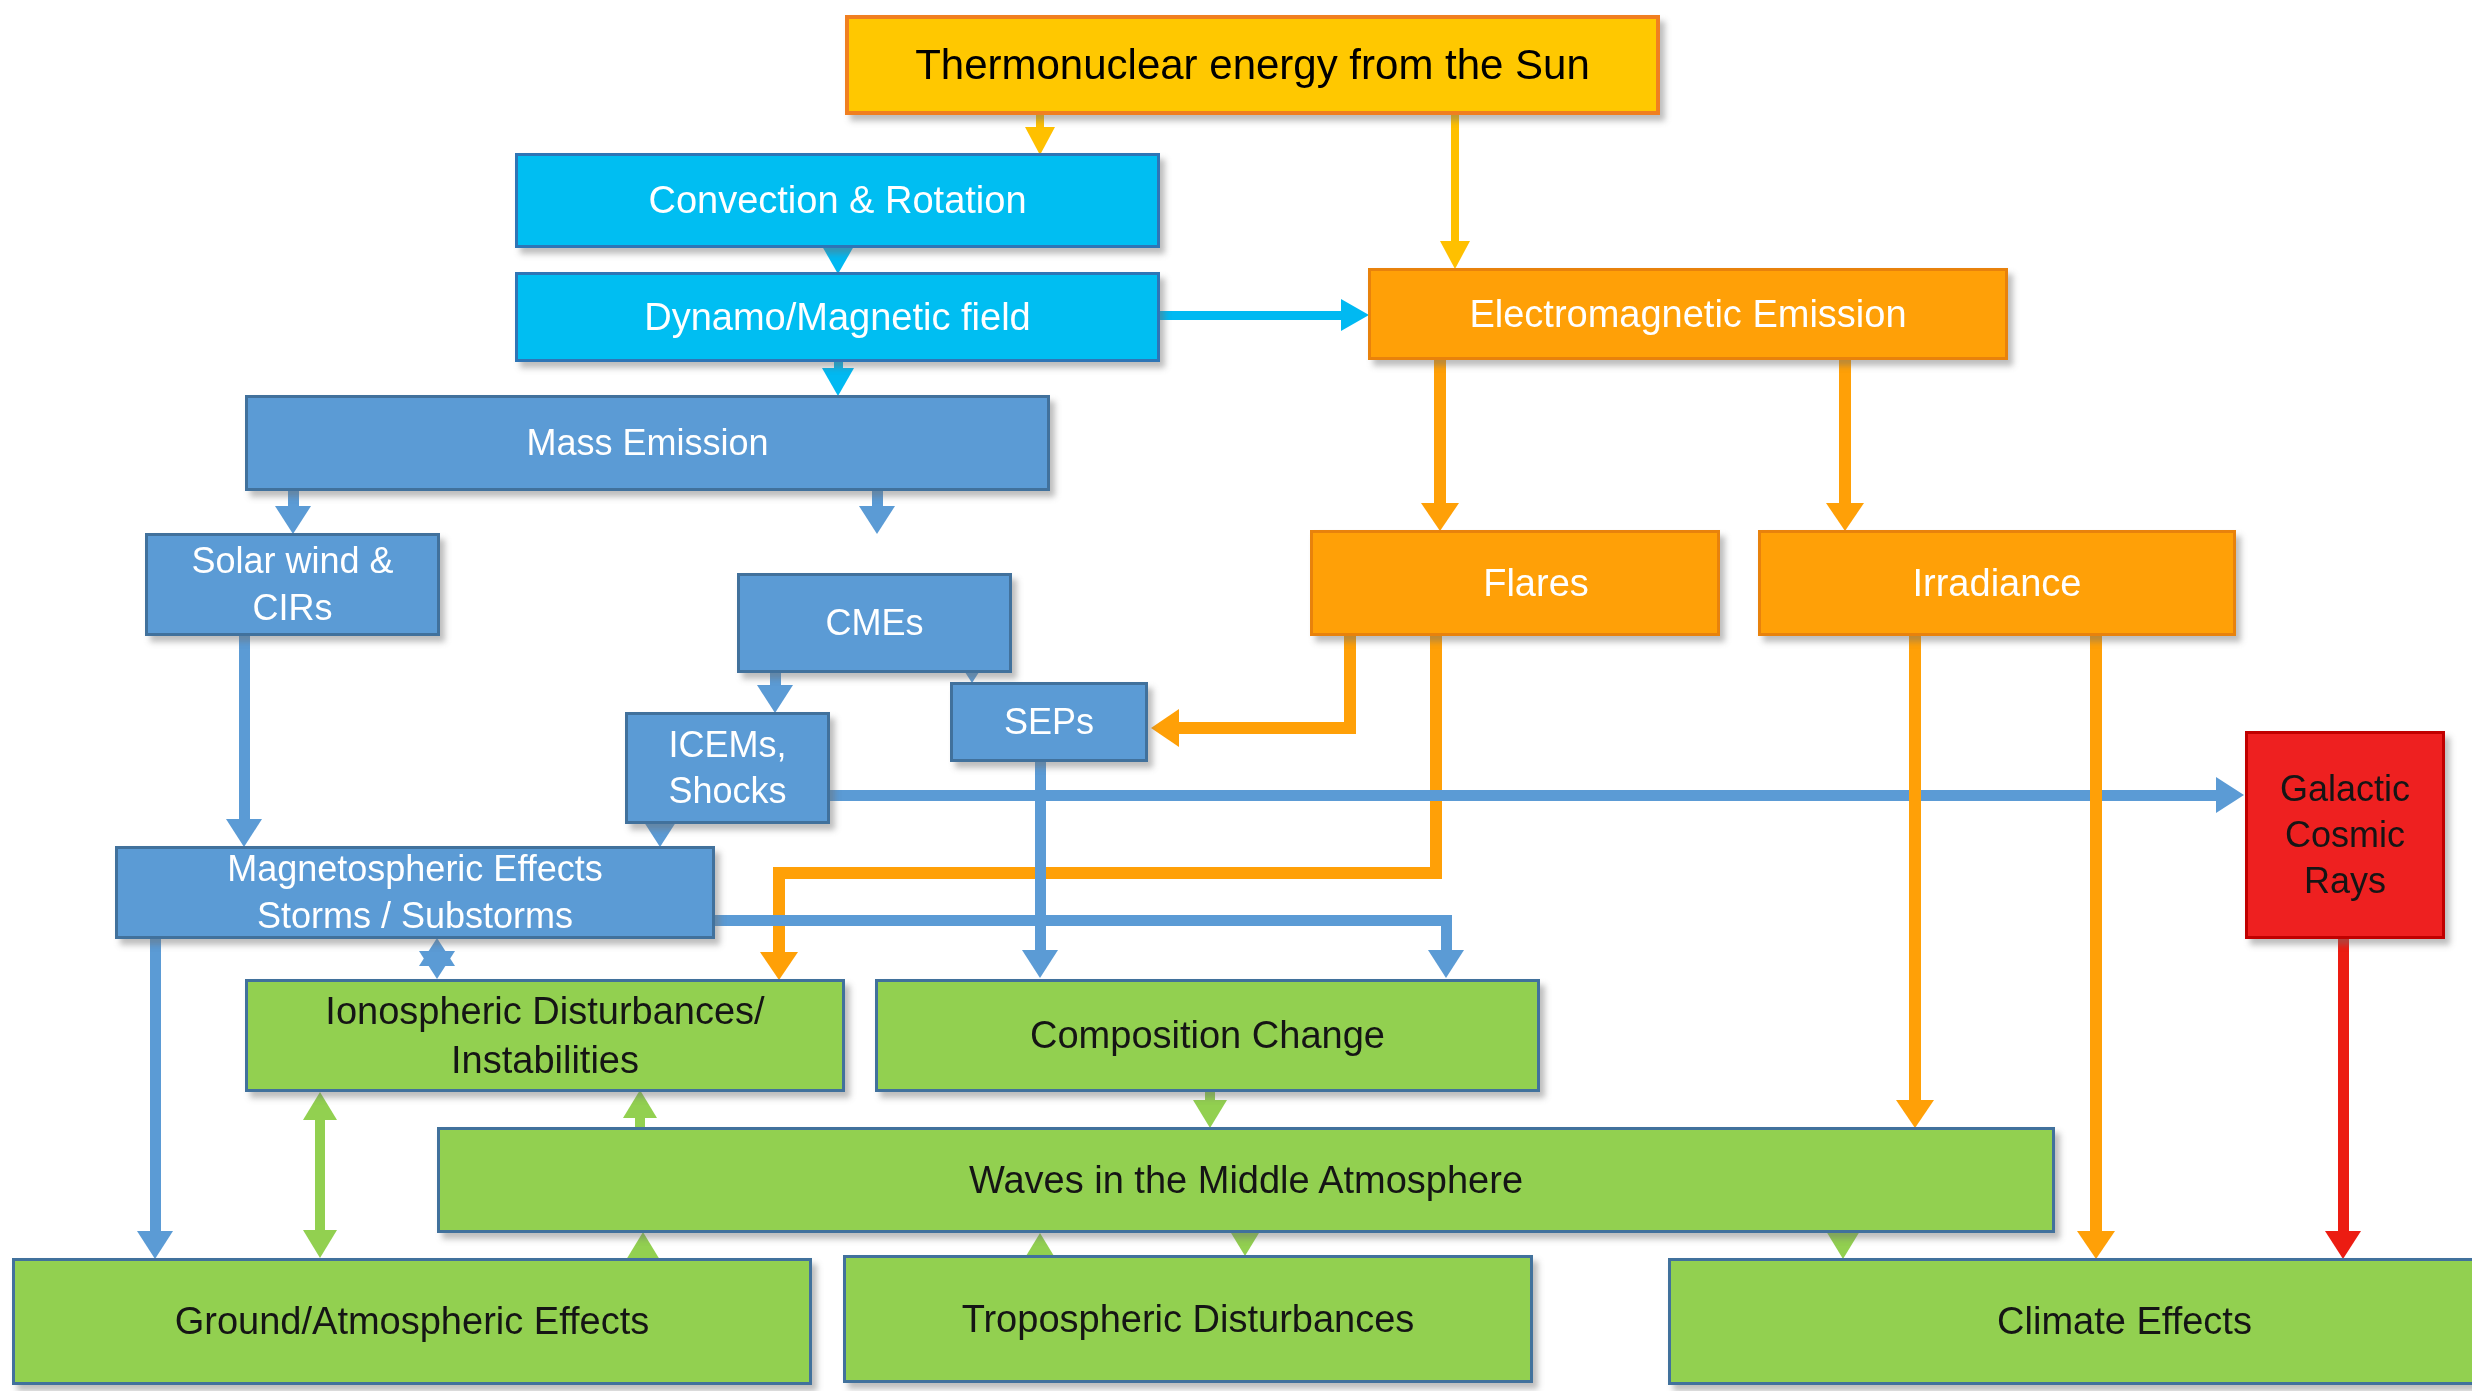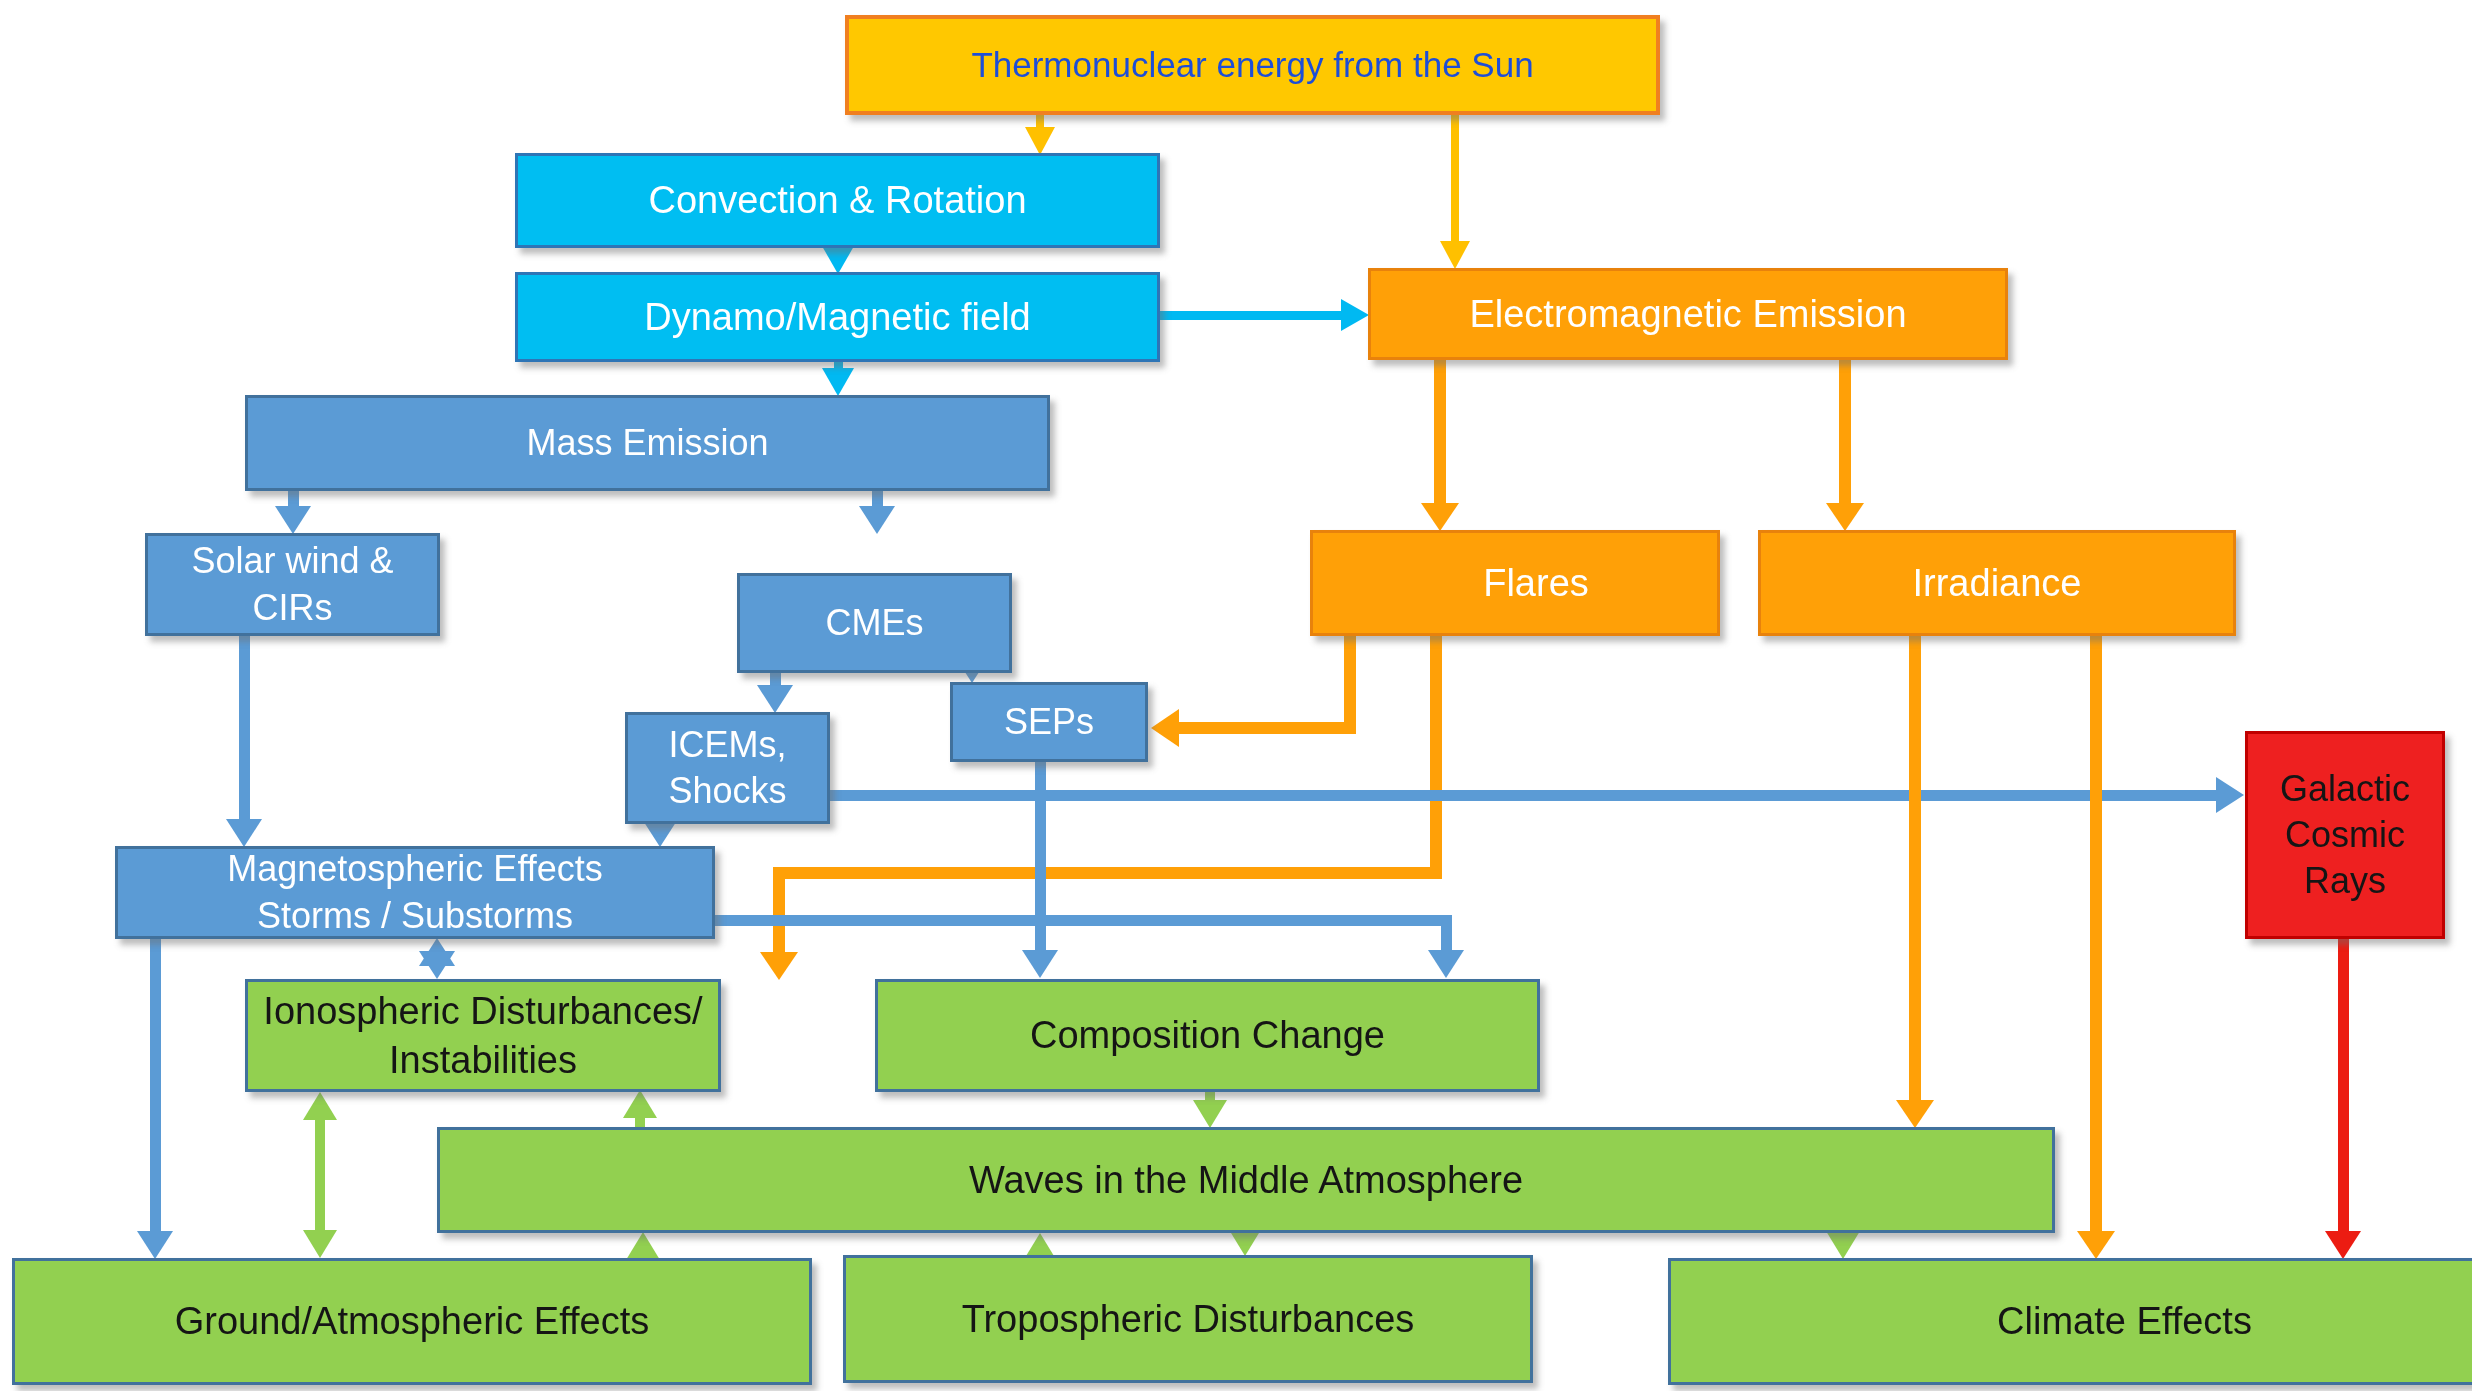--- a/index.html
+++ b/index.html
@@ -9,41 +9,41 @@
   }
   #edges-layer { position:absolute; left:0; top:0; width:100%; height:100%; z-index:1; }
   .cseg  { position:absolute; }
   .chead { position:absolute; width:0; height:0; }
   .node {
     position:absolute; z-index:2; box-sizing:border-box;
     display:flex; align-items:center; justify-content:center;
     text-align:center; white-space:pre-line; line-height:1.28;
     box-shadow:5px 6px 6px rgba(110,110,110,0.45);
   }
-  .node.gold   { background:#FFC800; border:4px solid #F07F20; color:#1d4ed8; font-size:35px; }
+  .node.gold   { background:#FFC800; border:4px solid #F07F20; color:#000000; font-size:42px; }
   .node.cyan   { background:#00BEF2; border:3px solid #2E75B6; color:#ffffff; font-size:38px; }
   .node.blue   { background:#5B9BD5; border:3px solid #41719C; color:#ffffff; font-size:36px; }
   .node.orange { background:#FFA007; border:3px solid #E8820C; color:#ffffff; font-size:38px; }
   .node.green  { background:#92D050; border:3px solid #41719C; color:#151515; font-size:38px; }
   .node.red    { background:#EE2020; border:3px solid #C00000; color:#151515; font-size:36px; }
 
   #n-thermonuclear { left:845px;  top:15px;   width:815px;  height:100px; }
   #n-convection    { left:515px;  top:153px;  width:645px;  height:95px;  }
   #n-dynamo        { left:515px;  top:272px;  width:645px;  height:90px;  }
   #n-mass          { left:245px;  top:395px;  width:805px;  height:96px;text-align:right;  }
   #n-solarwind     { left:145px;  top:533px;  width:295px;  height:103px; }
   #n-cmes          { left:737px;  top:533px;  width:275px;  height:100px;margin-top:40px; }
   #n-em            { left:1368px; top:268px;  width:640px;  height:92px;  }
   #n-flares        { left:1310px; top:530px;  width:410px;  height:106px;padding-left:42px; }
   #n-irradiance    { left:1758px; top:530px;  width:478px;  height:106px; }
   #n-icems         { left:625px;  top:712px;  width:205px;  height:112px; }
   #n-seps          { left:950px;  top:682px;  width:198px;  height:80px;  }
   #n-gcr           { left:2245px; top:693px;  width:200px;  height:208px;margin-top:38px; }
   #n-magneto       { left:115px;  top:846px;  width:600px;  height:93px;  }
-  #n-iono          { left:245px;  top:979px;  width:476px;  height:113px; }
+  #n-iono          { left:245px;  top:979px;  width:600px;  height:113px; }
   #n-composition   { left:875px;  top:979px;  width:665px;  height:113px; }
   #n-waves         { left:437px;  top:1127px; width:1618px; height:106px; }
   #n-ground        { left:12px;   top:1258px; width:800px;  height:127px; }
   #n-tropo         { left:843px;  top:1255px; width:690px;  height:128px; }
   #n-climate       { left:1668px; top:1258px; width:913px;  height:127px; }
 </style>
 </head>
 <body>
 
 <div id="edges-layer">

